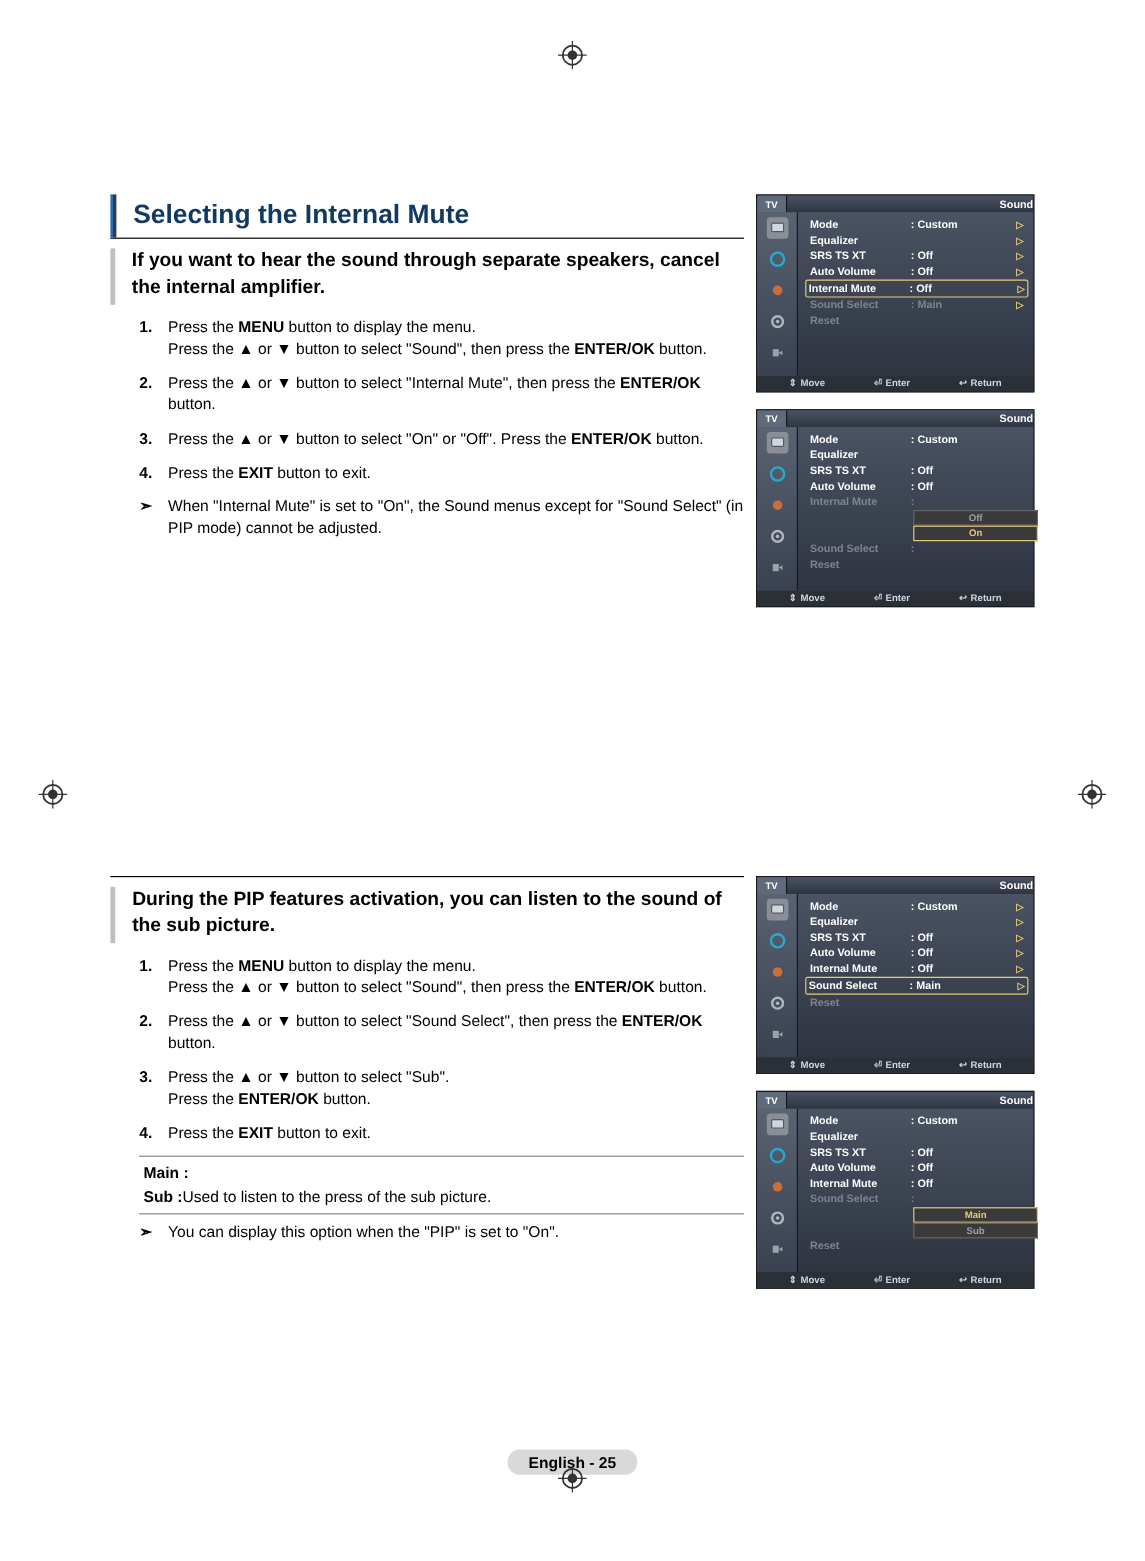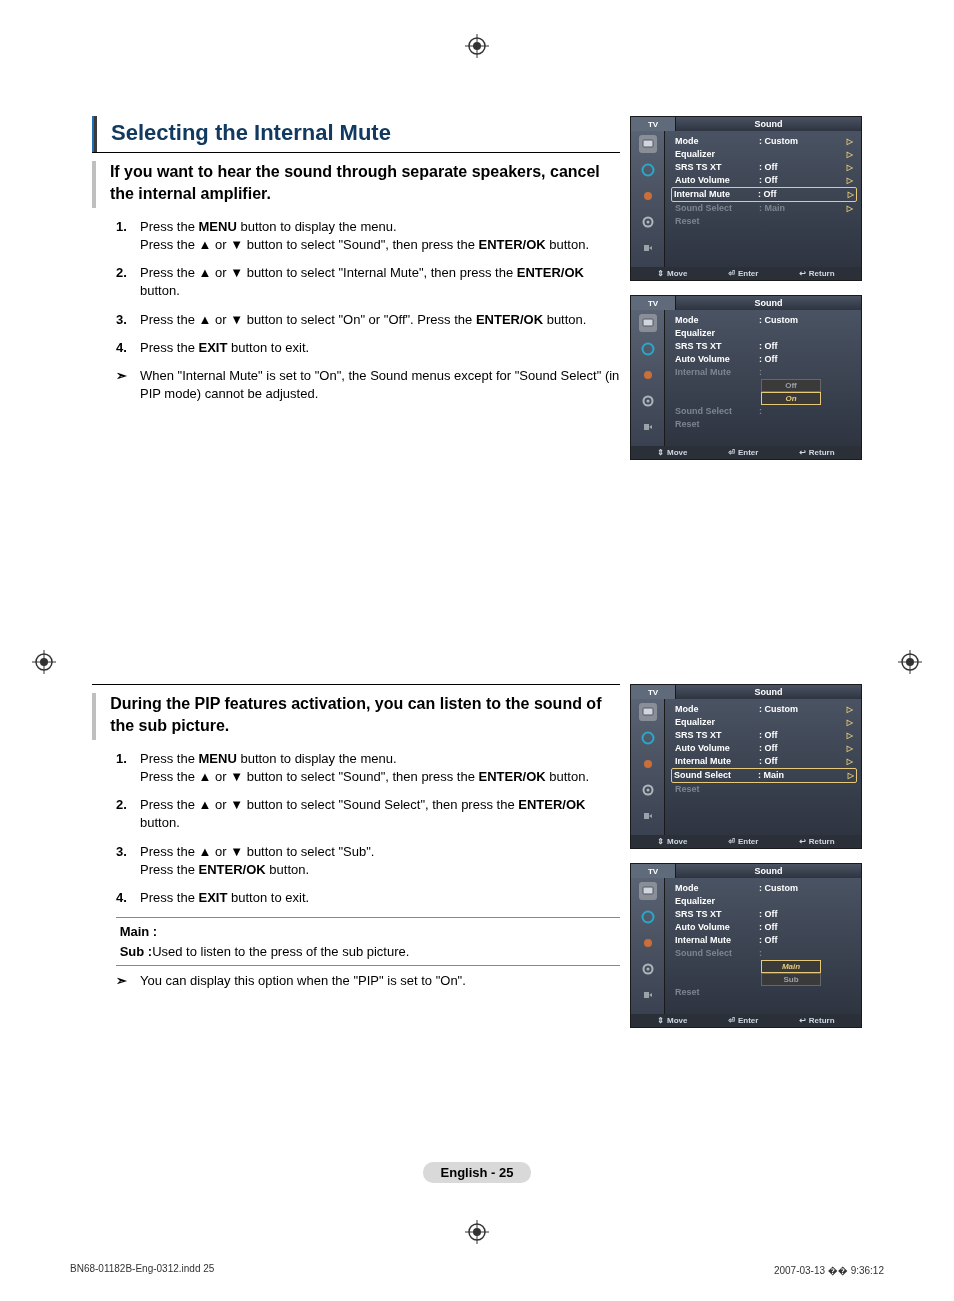--- a/index.html
+++ b/index.html
@@ -13,21 +13,21 @@
   .page-mark {
     position: absolute;
     width: 24px; height: 24px;
   }
   .page-mark svg { width: 100%; height: 100%; }
   .top-center { top: 34px; left: 465px; }
   .left-center { top: 650px; left: 32px; }
   .right-center { top: 650px; right: 32px; }
   .bottom-center { top: 1220px; left: 465px; }
 
-  .content { padding: 116px 92px 40px 92px; }
+  .content { padding: 116px 92px 40px 92px; margin-top: 46px; }
 
   .section { display: flex; align-items: flex-start; margin-bottom: 70px; }
   .left-col { flex: 1; padding-right: 10px; }
   .right-col { width: 232px; }
 
   .heading-block {
     display: flex;
     align-items: stretch;
     border-bottom: 1px solid #000;
     margin-bottom: 8px;
@@ -79,31 +79,31 @@
   .osd {
     width: 232px;
     background: #434c5a;
     border: 1px solid #1a1a1a;
     margin-bottom: 14px;
     font-size: 9px;
     color: #fff;
   }
   .osd-header { display: flex; align-items: stretch; }
   .osd-tv {
-    width: 44px; height: 14px;
+    width: 24px; height: 14px;
     background: #5f6a7a;
     color: #fff;
     font-size: 8px;
     display: flex; align-items: center; justify-content: center;
     font-weight: bold;
   }
   .osd-title {
     flex: 1;
     background: linear-gradient(to bottom, #4a5363 0%, #2e3440 100%);
-    text-align: center;
+    text-align: right;
     font-weight: bold;
     line-height: 14px;
     border-left: 1px solid #1a1a1a;
   }
   .osd-body { display: flex; }
   .osd-icons {
     width: 34px;
     background: linear-gradient(to bottom, #5a6373 0%, #3a4150 100%);
     border-right: 1px solid #1a1a1a;
     display: flex; flex-direction: column; align-items: center;
@@ -132,35 +132,34 @@
   .osd-row .arr { color: #e6c97a; margin-left: 4px; font-size: 8px; }
   .osd-row.sel {
     border: 1px solid #e6c97a;
     border-radius: 2px;
     margin: 0 -2px;
     padding: 0 2px;
   }
   .osd-sub {
     position: relative;
     left: 88px;
-    width: 60px;
+    width: 104px;
     font-weight: bold;
   }
   .osd-sub .opt {
     border: 1px solid #666;
     background: #3a3a3a;
     text-align: center;
     line-height: 11px;
     color: #9aa0a8;
     font-size: 8px;
   }
   .osd-sub .opt.active {
     color: #e6c97a;
     border-color: #e6c97a;
-    font-style: italic;
   }
   .osd-footer {
     display: flex;
     background: #2b2f38;
     color: #cfd7e2;
     font-size: 8px;
     font-weight: bold;
     padding: 2px 6px;
     justify-content: space-around;
   }

